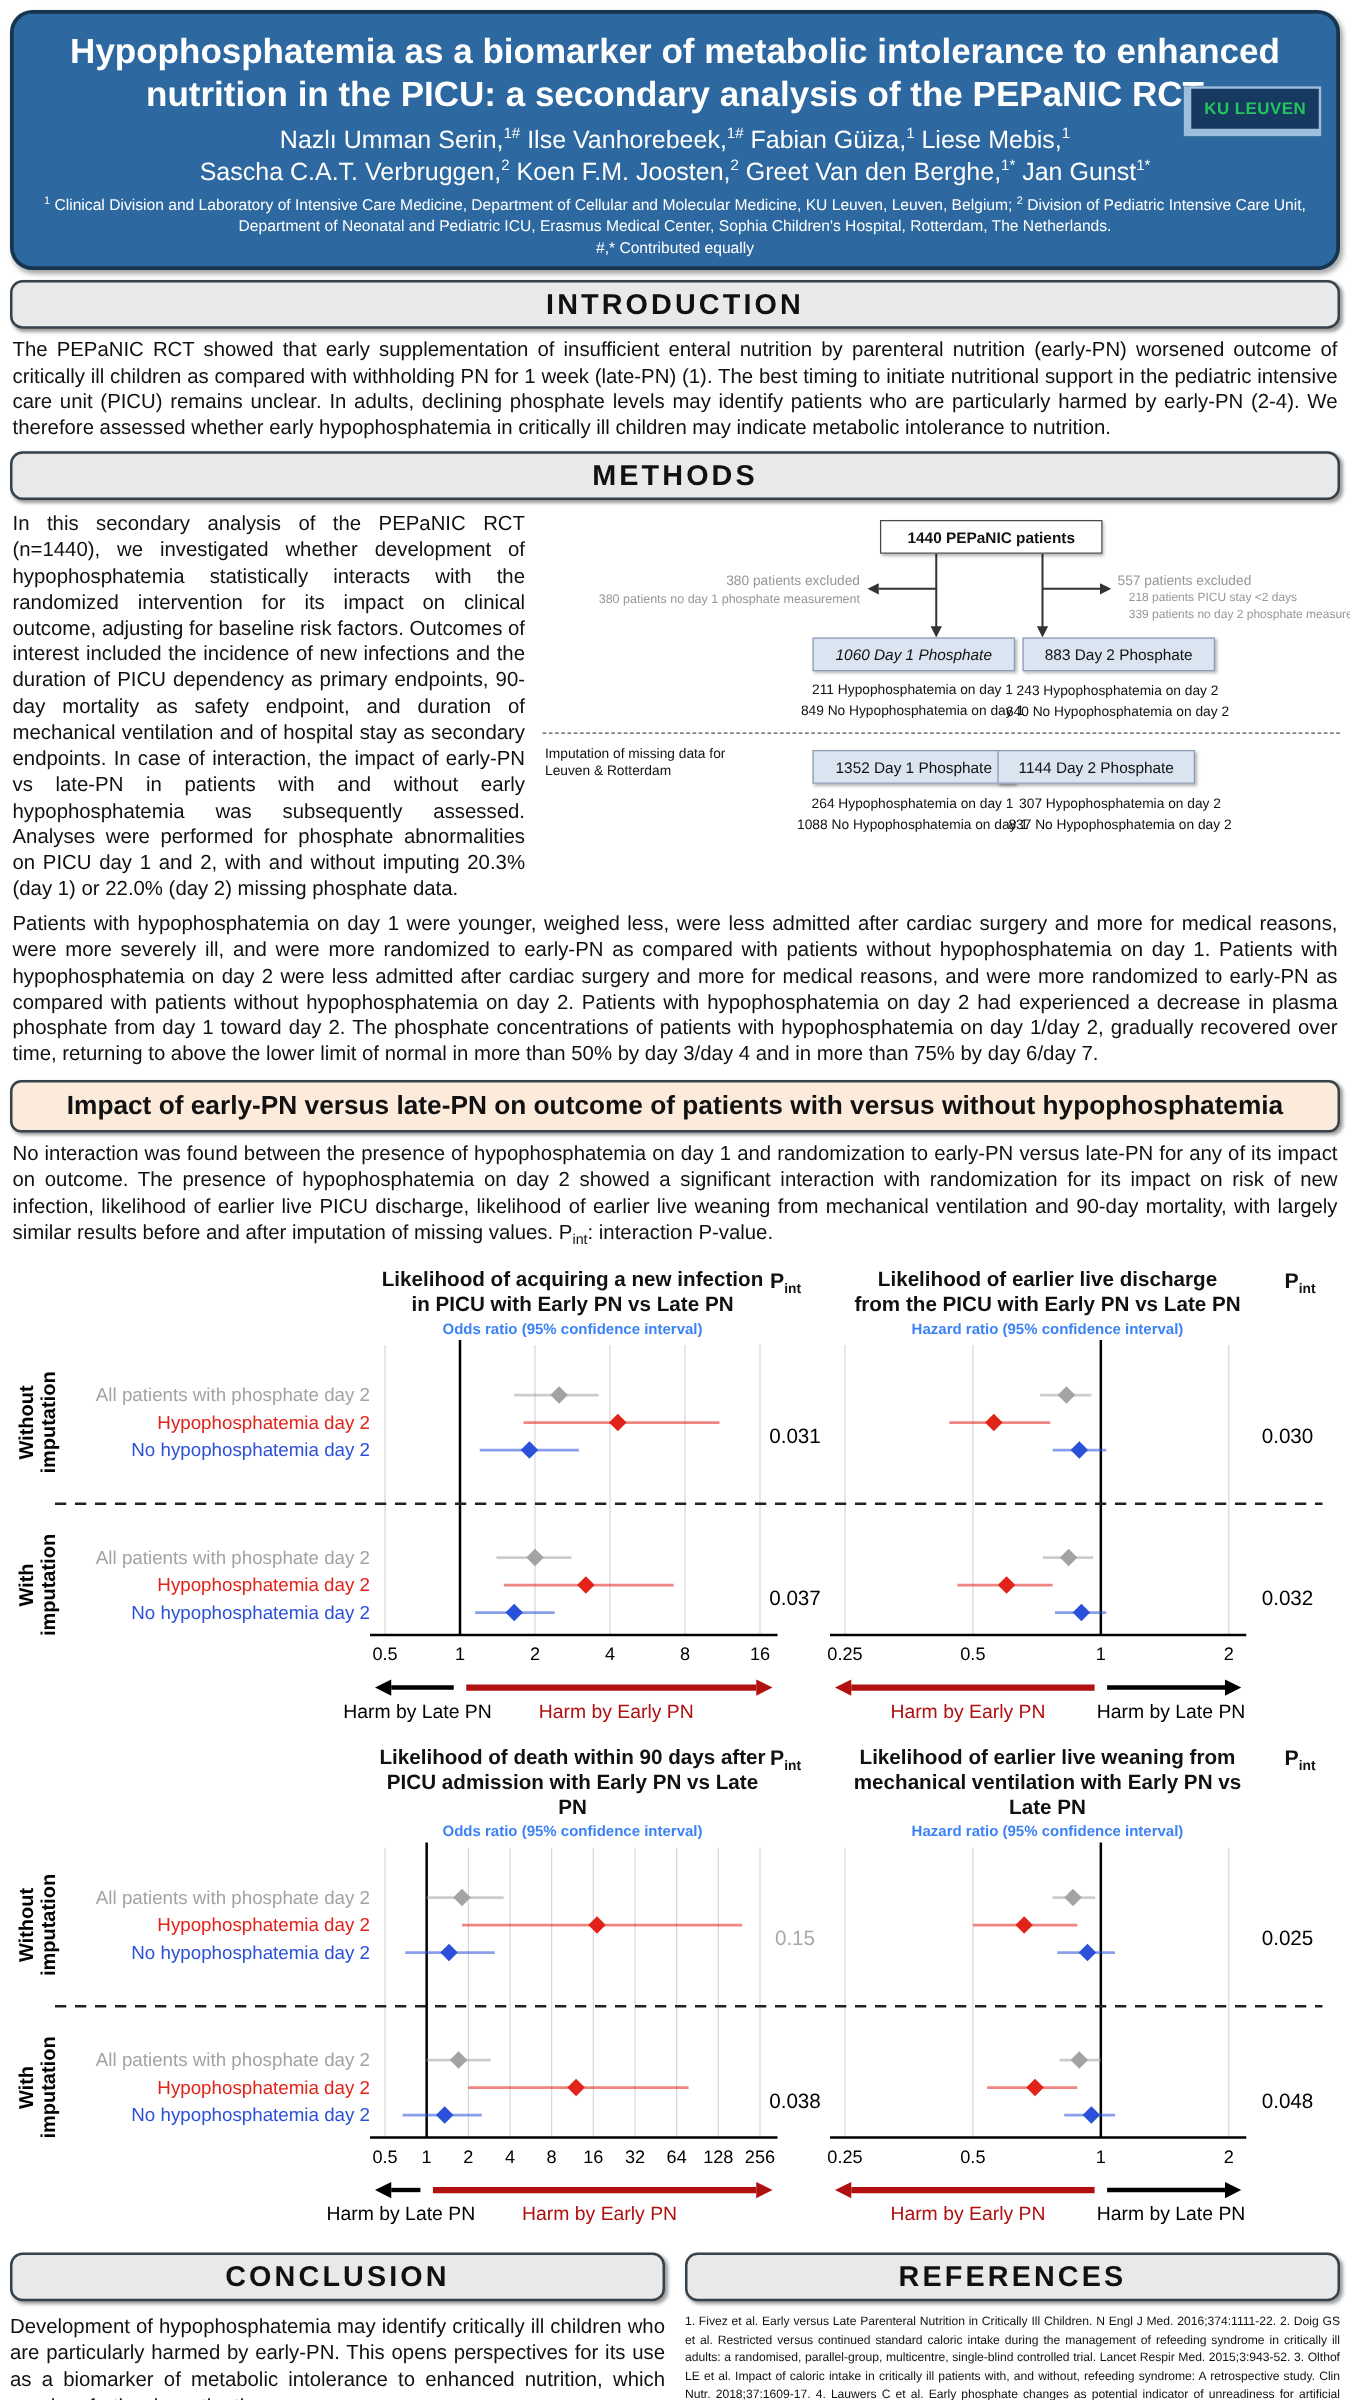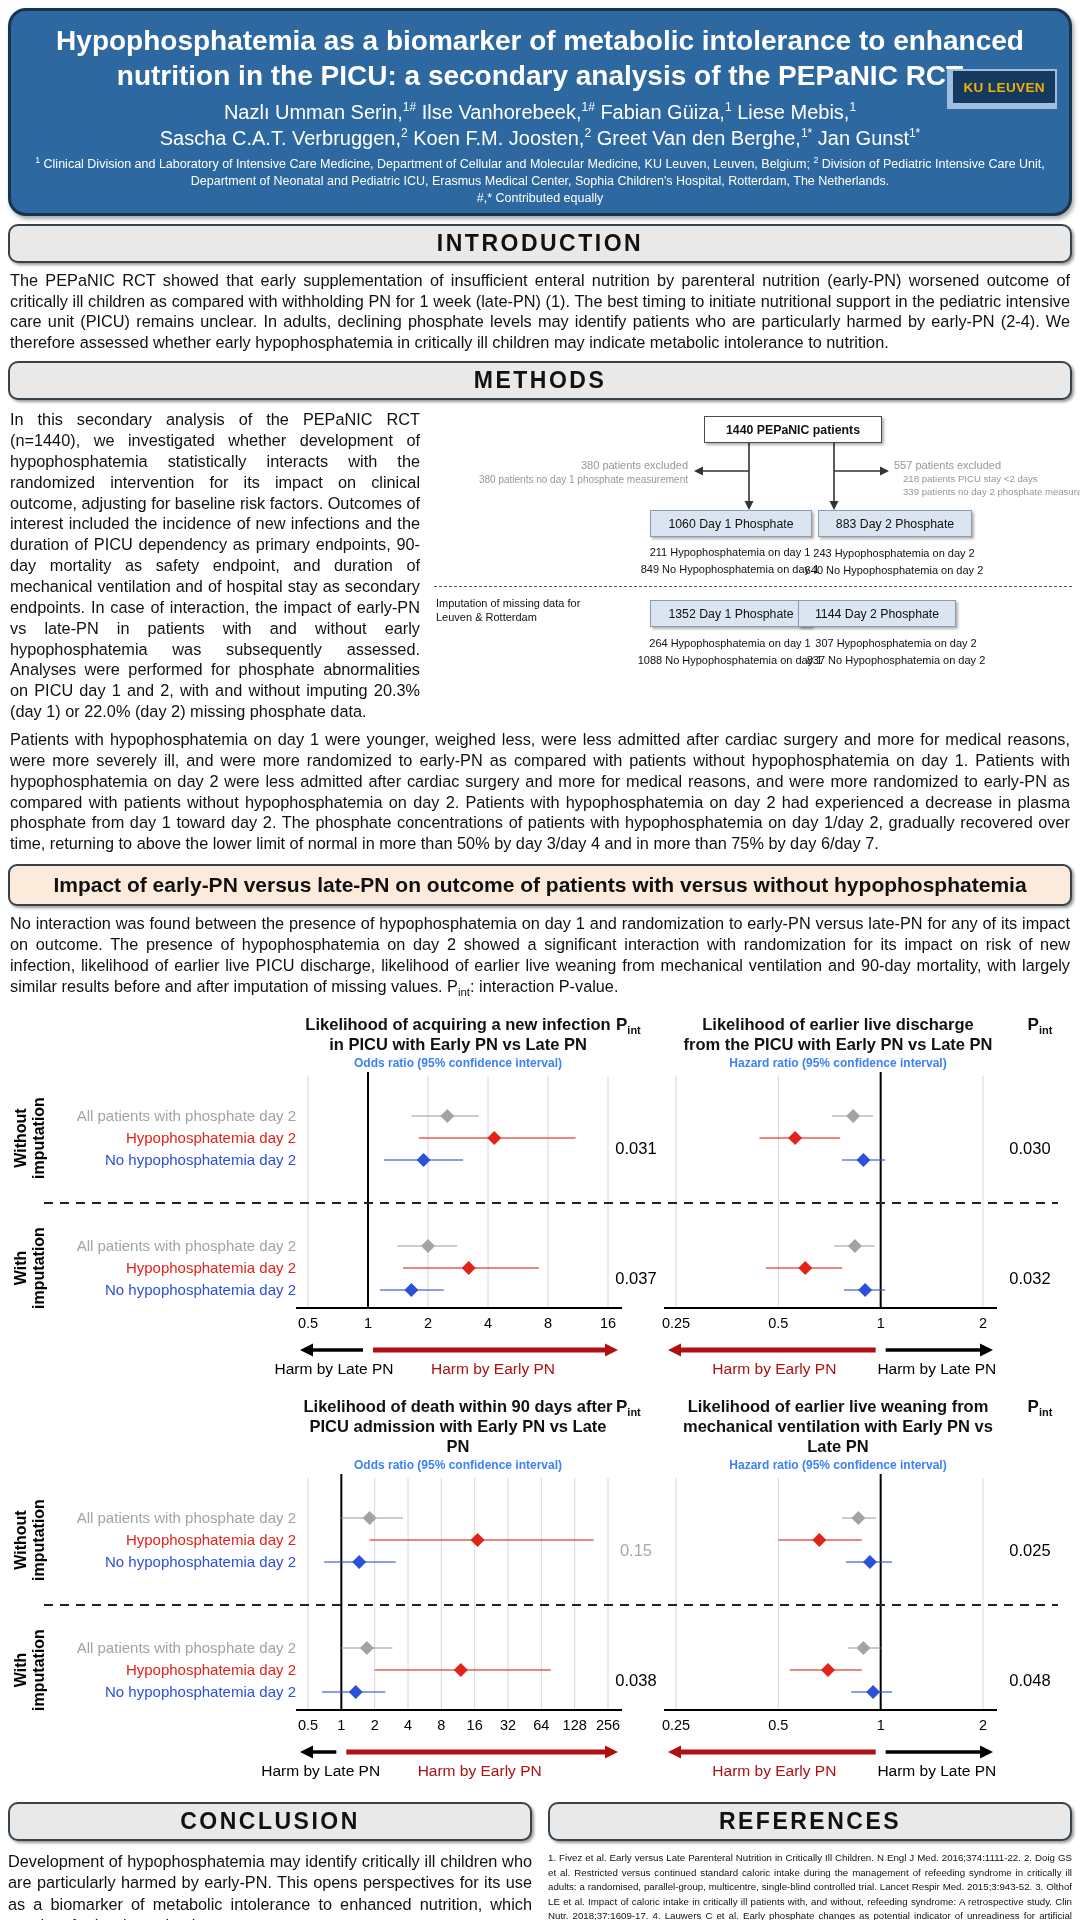--- a/index.html
+++ b/index.html
@@ -7,21 +7,21 @@
   .page{position:relative;width:1064px;margin:0 8px;padding-top:8px;}
   
   .poster-head{position:relative;background:#2d69a0;border:3px solid #16354f;border-radius:18px;padding:10px 10px 8px;text-align:center;color:#fff;box-shadow:2px 3px 4px rgba(0,0,0,.35);}
   .title{font-size:28px;line-height:1.25;font-weight:bold;margin:2px 0 6px;}
   .authors{font-size:20px;line-height:1.32;font-weight:normal;}
   .authors sup{font-size:60%;}
   .affil{font-size:12.5px;line-height:1.35;margin-top:3px;}
   .affil sup{font-size:70%;}
   .contributed{font-size:12.5px;margin-top:1px;}
   .kul-logo{position:absolute;top:58px;right:12px;background:#16395f;border:2px solid #9dbedc;border-left-width:6px;border-bottom-width:6px;padding:7px 10px;}
-  .kul-logo span{color:#eab308;font-weight:bold;font-size:13.5px;letter-spacing:.4px;white-space:nowrap;}
+  .kul-logo span{color:#22c55e;font-weight:bold;font-size:13.5px;letter-spacing:.4px;white-space:nowrap;}
   
   .secbar{background:#e9e9e9;border:2.5px solid #36424c;border-radius:10px;text-align:center;font-weight:bold;font-size:23px;letter-spacing:2.5px;padding:4px 0;margin-top:8px;box-shadow:2px 2px 3px rgba(0,0,0,.4);}
   .body-text{font-size:16.3px;line-height:1.28;text-align:justify;margin:7px 2px 0;}
   
   .methods-row{display:flex;gap:12px;margin-top:2px;}
   .methods-text{width:410px;flex:none;}
   .flowchart{position:relative;flex:1;height:258px;margin-top:12px;}
   .fc-arrows{position:absolute;left:0;top:0;}
   .fc-box{position:absolute;border:1.6px solid #4a4a4a;background:#fff;font-size:12.3px;font-weight:bold;display:flex;align-items:center;justify-content:center;box-shadow:1.5px 1.5px 2.5px rgba(0,0,0,.3);white-space:nowrap;}
   .fc-box.blue{background:#dbe5f1;border-color:#8a9cb5;font-weight:normal;}
@@ -90,21 +90,21 @@
         </div>
       <div class="fc-gray fc-exl">
         <div>380 patients excluded</div>
         <div class="sub">380 patients no day 1 phosphate measurement</div>
       </div>
       <div class="fc-gray fc-exr">
         <div>557 patients excluded</div>
         <div class="sub">218 patients PICU stay &lt;2 days</div>
         <div class="sub">339 patients no day 2 phosphate measurement</div>
       </div>
-      <div class="fc-box blue" style="left:216px;top:96px;width:160px;height:25px;">
+      <div class="fc-box blue" style="left:216px;top:96px;width:160px;height:25px;font-style:italic;">
           <span>1060 Day 1 Phosphate</span>
         </div>
       <div class="fc-box blue" style="left:384px;top:96px;width:152px;height:25px;">
           <span>883 Day 2 Phosphate</span>
         </div>
       <div class="fc-counts" style="left:176px;top:130px;width:240px;">
         <div>211 Hypophosphatemia on day 1</div>
         <div>849 No Hypophosphatemia on day 1</div>
       </div>
       <div class="fc-counts" style="left:340px;top:131px;width:240px;">

